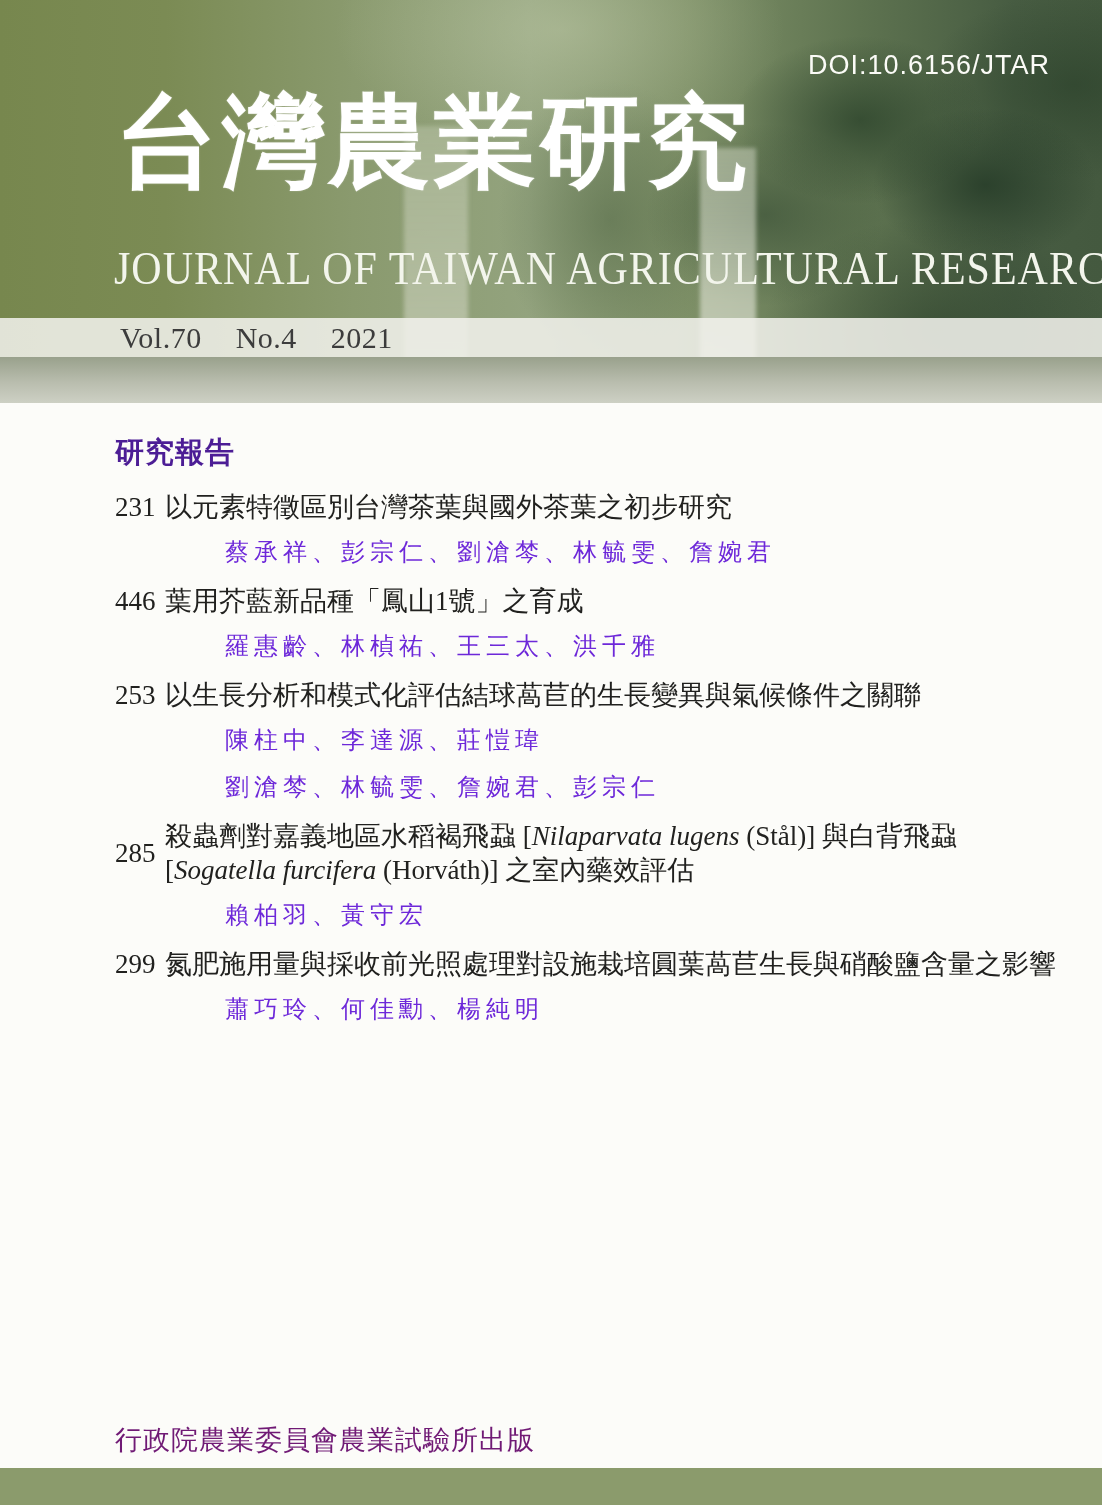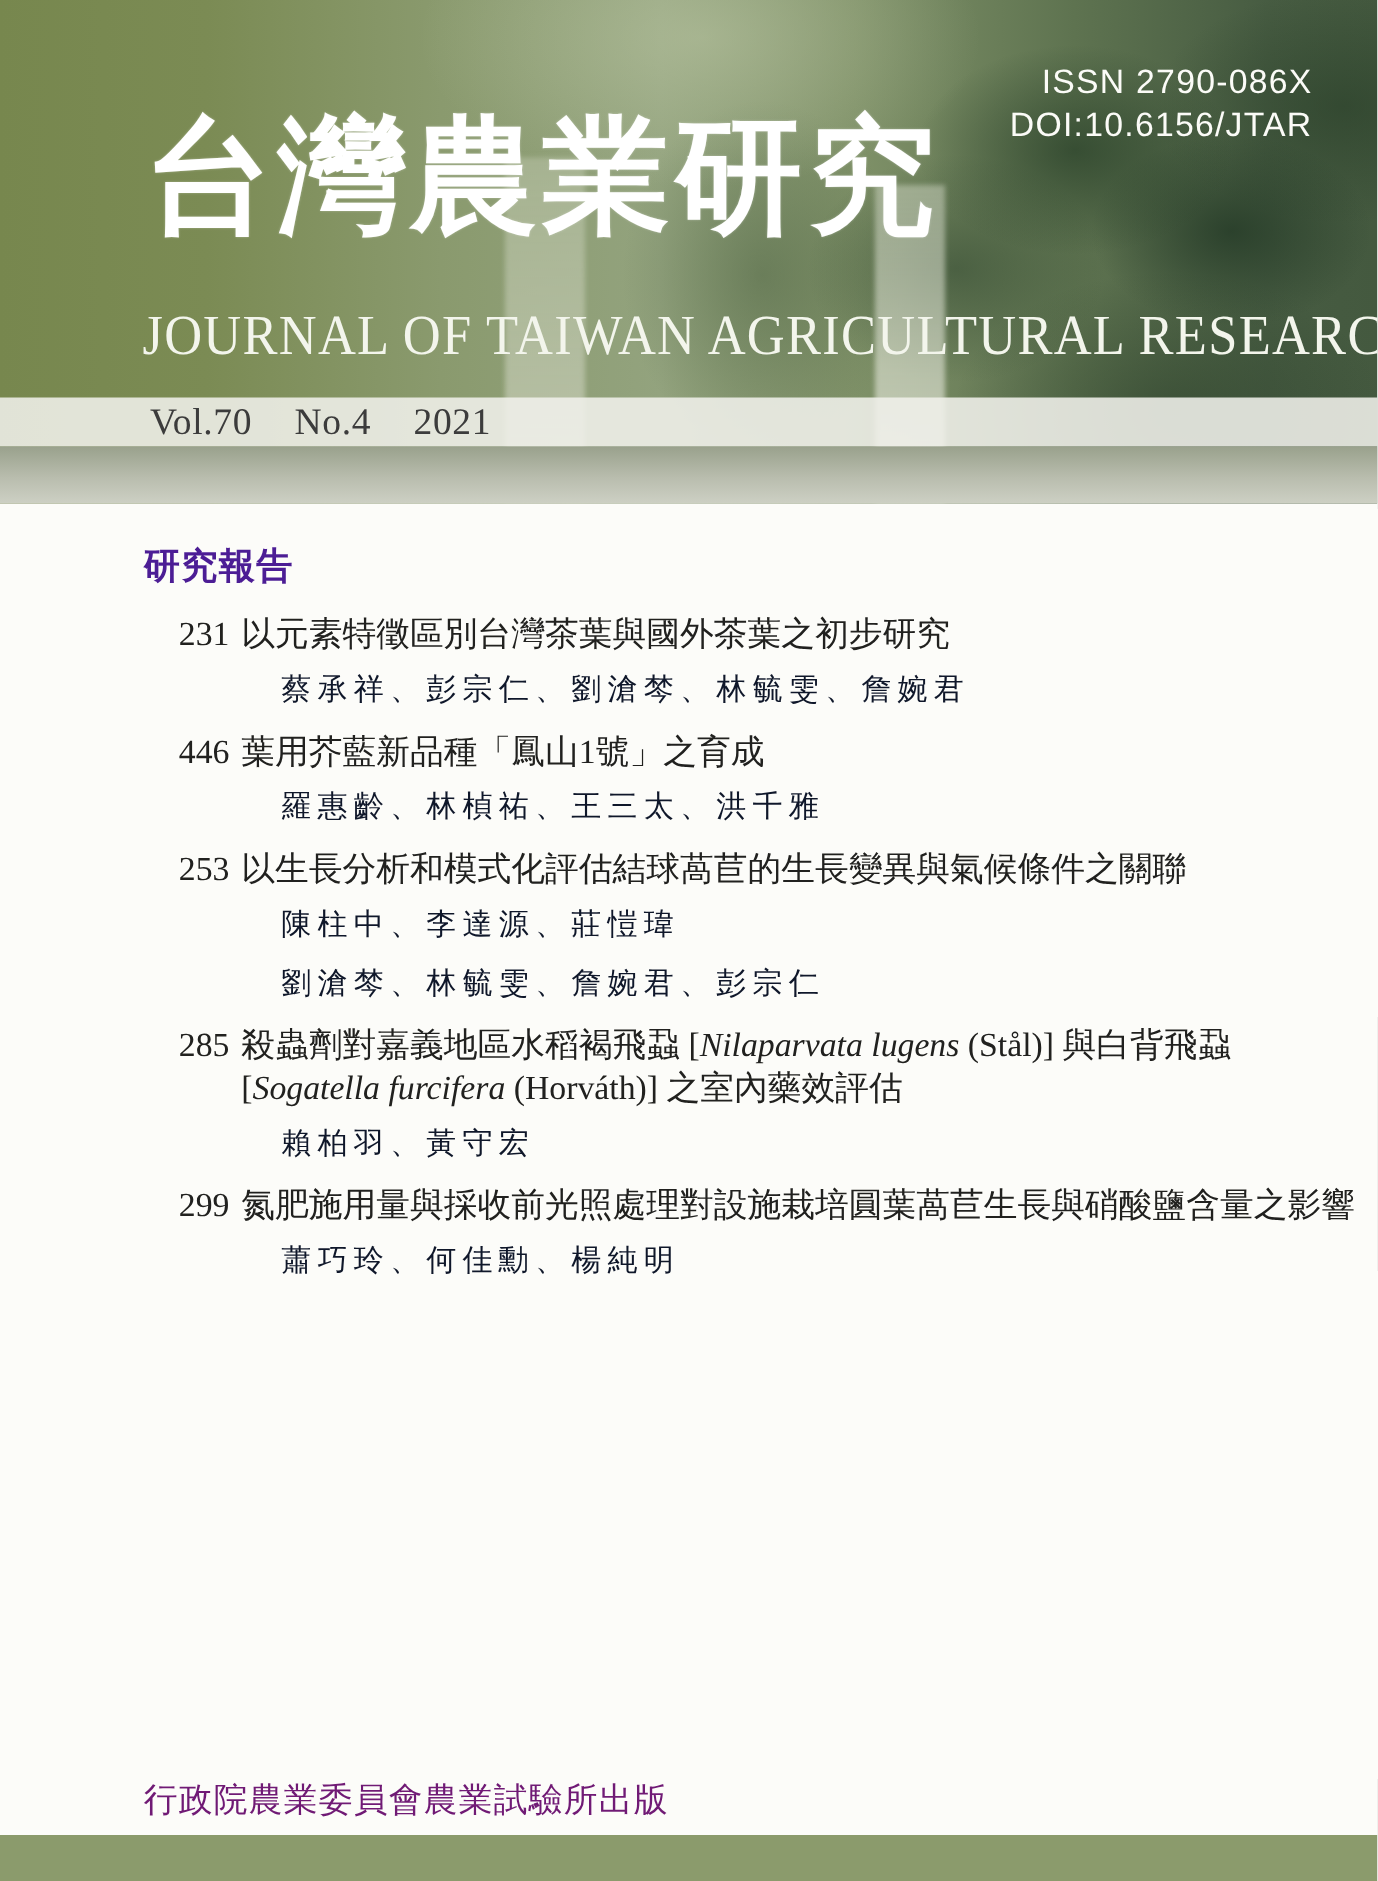--- a/index.html
+++ b/index.html
@@ -84,27 +84,27 @@
   .toc {
     position: absolute; left: 0; top: 403px; right: 0;
     padding: 30px 20px 0 115px;
     color: #21211f;
   }
   .section-heading {
     margin: 0; font-size: 29px; font-weight: bold; color: #4c1d95;
     letter-spacing: 1px;
   }
   .entry { margin-top: 17px; }
-  .entry-line { display: flex; align-items: flex-start; margin-left: 28px; }
+  .entry-line { display: flex; align-items: center; }
   .page-num { flex: 0 0 50px; font-size: 27px; line-height: 34px; }
   .entry-title { font-size: 27px; line-height: 34px; white-space: nowrap; }
   .entry-title i { font-family: "Liberation Serif", "DejaVu Serif", serif; }
   .authors {
     margin: 13px 0 0 110px;
-    font-size: 24px; line-height: 30px; color: #0f172a;
+    font-size: 24px; line-height: 30px; color: #6d28d9;
     letter-spacing: 5px;
   }
 
   
   .publisher {
     position: absolute; left: 115px; bottom: 47px;
     font-size: 27px; color: #701a75; letter-spacing: 1px;
     font-family: "Liberation Sans", "DejaVu Sans", sans-serif;
   }
   .bottom-bar {
@@ -118,21 +118,20 @@
 
 <div class="page">
 
   <div class="cover-photo">
     <div class="photo-base"></div>
     <div class="photo-building"></div>
     <div class="photo-pillar"></div>
     <div class="street-strip"></div>
 
     <div class="issn-block">
-      <div>ISSN 2790-086X</div>
       <div>DOI:10.6156/JTAR</div>
     </div>
 
     <div class="title-zh">台灣農業研究</div>
     <div class="title-en">JOURNAL OF TAIWAN AGRICULTURAL RESEARCH</div>
 
     <div class="vol-band">
       <div class="band-text">
         <span>Vol.70</span><span>No.4</span><span>2021</span>
       </div>

